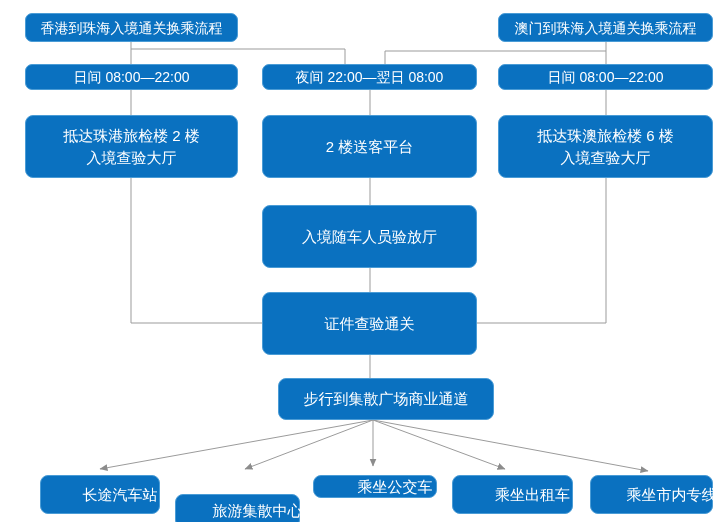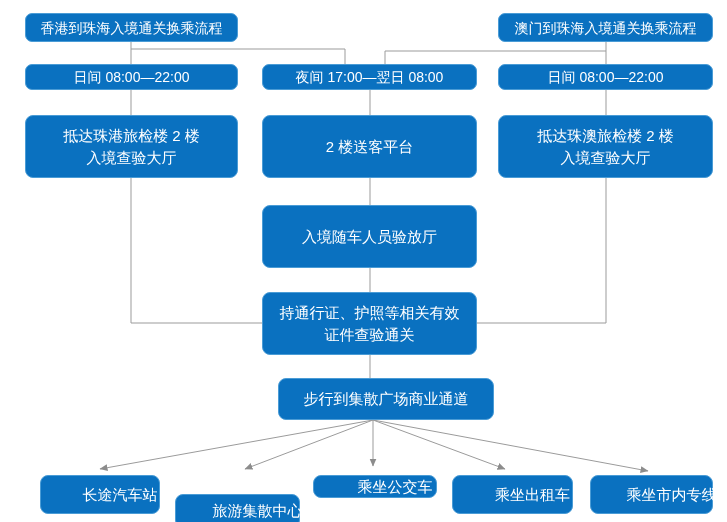--- a/index.html
+++ b/index.html
@@ -72,47 +72,46 @@
 
   <div class="node title" style="left:498px;top:13px;width:215px;height:29px">
     <span class="lbl">澳门到珠海入境通关换乘流程</span>
   </div>
 
   <div class="node time" style="left:25px;top:64px;width:213px;height:26px">
     <span class="lbl">日间 08:00—22:00</span>
   </div>
 
   <div class="node time" style="left:262px;top:64px;width:215px;height:26px">
-    <span class="lbl">夜间 17:00—翌日 08:00</span>
+    <span class="lbl">夜间 22:00—翌日 08:00</span>
   </div>
 
   <div class="node time" style="left:498px;top:64px;width:215px;height:26px">
     <span class="lbl">日间 08:00—22:00</span>
   </div>
 
   <div class="node" style="left:25px;top:115px;width:213px;height:63px">
     <span class="lbl">抵达珠港旅检楼 2 楼</span>
     <span class="lbl">入境查验大厅</span>
   </div>
 
   <div class="node" style="left:262px;top:115px;width:215px;height:63px">
     <span class="lbl">2 楼送客平台</span>
   </div>
 
   <div class="node" style="left:498px;top:115px;width:215px;height:63px">
-    <span class="lbl">抵达珠澳旅检楼 2 楼</span>
+    <span class="lbl">抵达珠澳旅检楼 6 楼</span>
     <span class="lbl">入境查验大厅</span>
   </div>
 
   <div class="node" style="left:262px;top:205px;width:215px;height:63px">
     <span class="lbl">入境随车人员验放厅</span>
   </div>
 
   <div class="node" style="left:262px;top:292px;width:215px;height:63px">
-    <span class="lbl">持通行证、护照等相关有效</span>
     <span class="lbl">证件查验通关</span>
   </div>
 
   <div class="node" style="left:278px;top:378px;width:216px;height:42px">
     <span class="lbl">步行到集散广场商业通道</span>
   </div>
 
   <div class="node dest" style="left:40px;top:475px;width:120px;height:39px">
     <span class="lbl">长途汽车站</span>
   </div>

